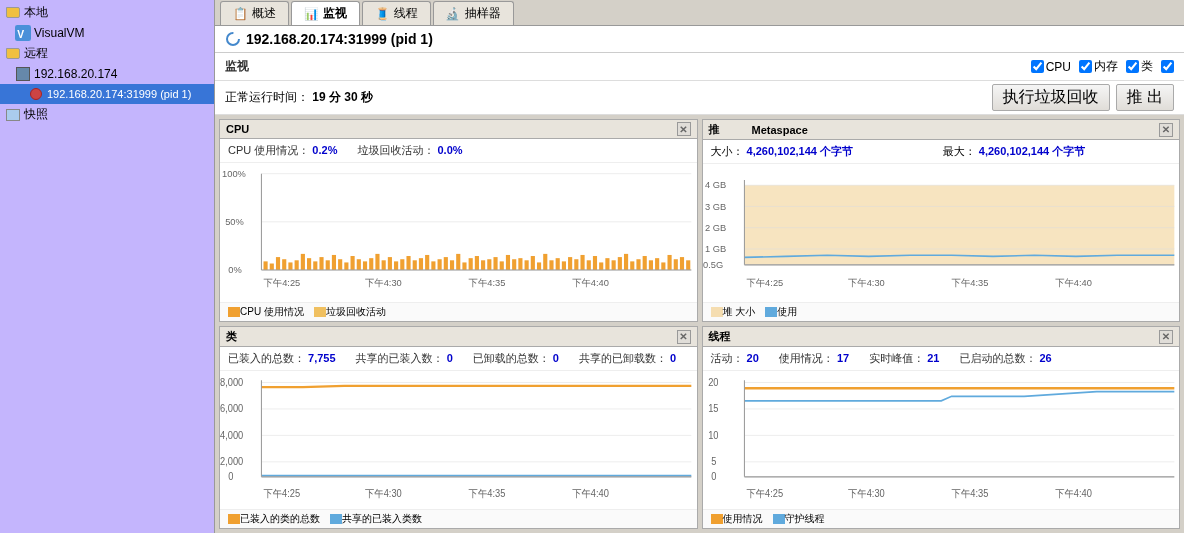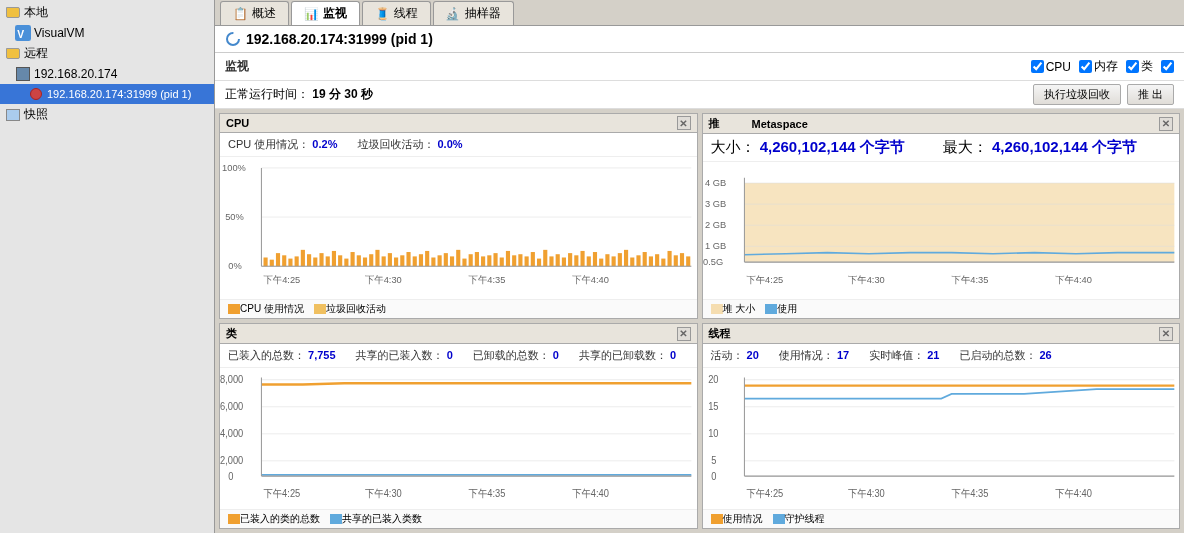--- a/index.html
+++ b/index.html
@@ -1,19 +1,19 @@
 <!DOCTYPE html>
 <html><head>
   <meta charset="utf-8">
   <style>
     * { box-sizing: border-box; margin: 0; padding: 0; }
     body { font-family: 'SimSun', '宋体', Arial, sans-serif; font-size: 12px; background: #d4d0c8; overflow: hidden; width: 1184px; height: 533px; display: flex; }
 
     
-    #sidebar { width: 215px; background: #e5e5e5; border-right: 1px solid #999; height: 533px; overflow: hidden; flex-shrink: 0; }
+    #sidebar { width: 215px; background: #c4b5fd; border-right: 1px solid #999; height: 533px; overflow: hidden; flex-shrink: 0; }
     .sidebar-tree { padding: 2px 0; }
     .tree-item { display: flex; align-items: center; padding: 2px 5px; cursor: pointer; font-size: 12px; }
     .tree-item.selected { background: #3875d7; color: white; }
     .tree-indent-1 { padding-left: 15px; }
     .tree-indent-2 { padding-left: 28px; }
     .tree-icon { width: 16px; height: 16px; display: inline-flex; align-items: center; justify-content: center; margin-right: 3px; flex-shrink: 0; }
     .folder-icon { width: 14px; height: 11px; background: #f0c040; border: 1px solid #999; border-radius: 0 2px 2px 2px; display: inline-block; }
     .computer-icon { width: 14px; height: 14px; background: #6688aa; border: 1px solid #555; display: inline-block; }
     .process-icon { width: 12px; height: 12px; background: #cc4444; border-radius: 50%; display: inline-block; border: 1px solid #aa2222; }
     .snapshot-icon { width: 14px; height: 12px; background: #aaccee; border: 1px solid #888; display: inline-block; }
@@ -28,42 +28,42 @@
 
     
     #header { background: #ffffff; padding: 5px 10px; border-bottom: 1px solid #ccc; display: flex; align-items: center; gap: 5px; }
     .header-title { font-size: 14px; font-weight: bold; }
 
     
     #monitor-area { background: #ffffff; padding: 5px 10px; border-bottom: 1px solid #ddd; display: flex; align-items: center; justify-content: space-between; }
     .monitor-label { font-size: 12px; font-weight: bold; color: #333; }
     .monitor-checkboxes { display: flex; align-items: center; gap: 8px; font-size: 12px; }
     .monitor-checkboxes label { display: flex; align-items: center; gap: 2px; cursor: pointer; }
-    .action-btn { padding: 2px 10px; border: 1px solid #aaa; background: linear-gradient(to bottom, #f5f5f5, #e0ddd8); cursor: pointer; font-size: 11px; border-radius: 2px; }
+    .action-btn { padding: 2px 10px; border: 1px solid #aaa; background: linear-gradient(to bottom, #f5f5f5, #e0ddd8); cursor: pointer; font-size: 16px; border-radius: 2px; }
 
     
     #charts { flex: 1; background: #d4d0c8; display: grid; grid-template-columns: 1fr 1fr; grid-template-rows: 1fr 1fr; gap: 4px; padding: 4px; overflow: hidden; }
 
     .chart-panel { background: #ffffff; border: 1px solid #aaa; display: flex; flex-direction: column; overflow: hidden; }
     .chart-header { background: #e8e4dc; border-bottom: 1px solid #aaa; padding: 2px 6px; display: flex; align-items: center; justify-content: space-between; font-size: 11px; font-weight: bold; }
     .chart-close { cursor: pointer; font-size: 10px; color: #666; border: 1px solid #999; width: 14px; height: 14px; display: flex; align-items: center; justify-content: center; background: #e0ddd8; }
     .chart-stats { display: flex; align-items: center; padding: 4px 8px; gap: 20px; flex-wrap: wrap; font-size: 11px; border-bottom: 1px solid #eee; }
     .stat-item { color: #333; }
     .stat-value { color: #0000cc; font-weight: bold; }
     .chart-body { flex: 1; position: relative; overflow: hidden; }
     .chart-legend { padding: 2px 8px; display: flex; align-items: center; gap: 10px; font-size: 10px; border-top: 1px solid #eee; background: #fafafa; }
     .legend-item { display: flex; align-items: center; gap: 0; text-align: center; }
     .legend-color { width: 12px; height: 10px; display: inline-block; }
 
     
     svg { width: 100%; height: 100%; }
 
     
     .metaspace-header { display: flex; align-items: center; gap: 10px; }
-    .metaspace-stats { display: grid; grid-template-columns: 1fr 1fr; gap: 4px; padding: 4px 8px; font-size: 15px; border-bottom: 1px solid #eee; }
+    .metaspace-stats { display: grid; grid-template-columns: 1fr 1fr; gap: 4px; padding: 4px 8px; font-size: 11px; border-bottom: 1px solid #eee; }
   </style>
 </head>
 <body>
 
 <div id="sidebar">
   <div class="sidebar-tree">
 
     <div class="tree-item">
       <span class="tree-icon">
           <span class="folder-icon"></span>

